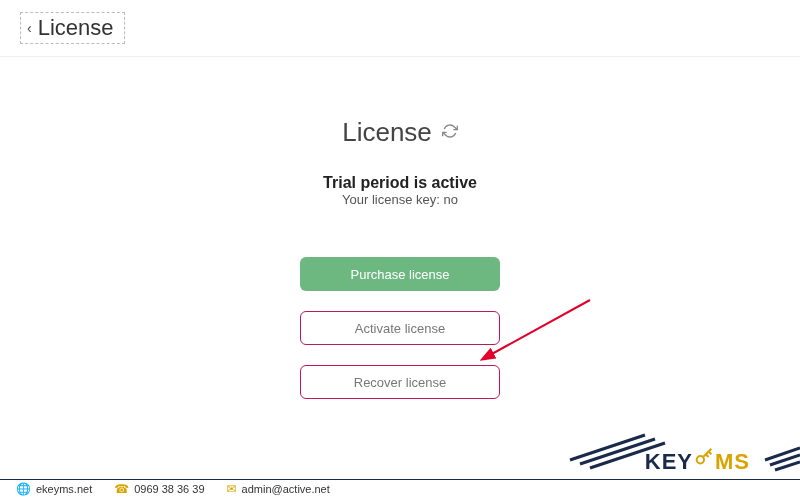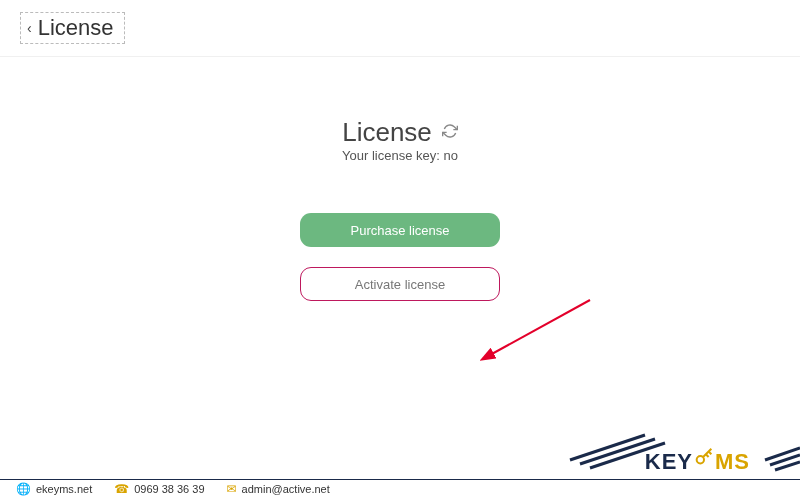--- a/index.html
+++ b/index.html
@@ -83,21 +83,21 @@
     .buttons {
       margin-top: 50px;
       display: flex;
       flex-direction: column;
       align-items: center;
       gap: 20px;
     }
     .btn {
       width: 200px;
       height: 34px;
-      border-radius: 11px;
+      border-radius: 6px;
       font-size: 13px;
       cursor: pointer;
       display: flex;
       align-items: center;
       justify-content: center;
     }
     .btn-primary {
       background: #6cb880;
       color: #fff;
       border: none;
@@ -185,29 +185,31 @@
     <span class="refresh-icon">
       <svg width="16" height="16" viewBox="0 0 24 24" fill="none" stroke="currentColor" stroke-width="2">
         <path d="M23 4v6h-6"></path>
           <path d="M1 20v-6h6"></path>
         <path d="M3.51 9a9 9 0 0 1 14.85-3.36L23 10"></path>
         <path d="M20.49 15a9 9 0 0 1-14.85 3.36L1 14"></path>
       </svg>
     </span>
   </div>
 
+  <div class="status-line">Trial period is active</div>
 
   <div class="key-line">
     <span>Your license key: </span><span>no</span>
   </div>
 
 
   <div class="buttons">
     <div class="btn btn-primary">Purchase license</div>
     <div class="btn btn-secondary">Activate license</div>
+    <div class="btn btn-secondary">Recover license</div>
   </div>
 </div>
 
 <svg class="arrow-annotation" width="120" height="80">
   <defs>
     <marker id="ah" markerWidth="10" markerHeight="10" refX="2" refY="3" orient="auto">
       <path d="M0,0 L0,6 L8,3 z" fill="#e3002b"></path>
     </marker>
   </defs>
   <line x1="110" y1="10" x2="10" y2="65" stroke="#e3002b" stroke-width="2" marker-end="url(#ah)"></line>

